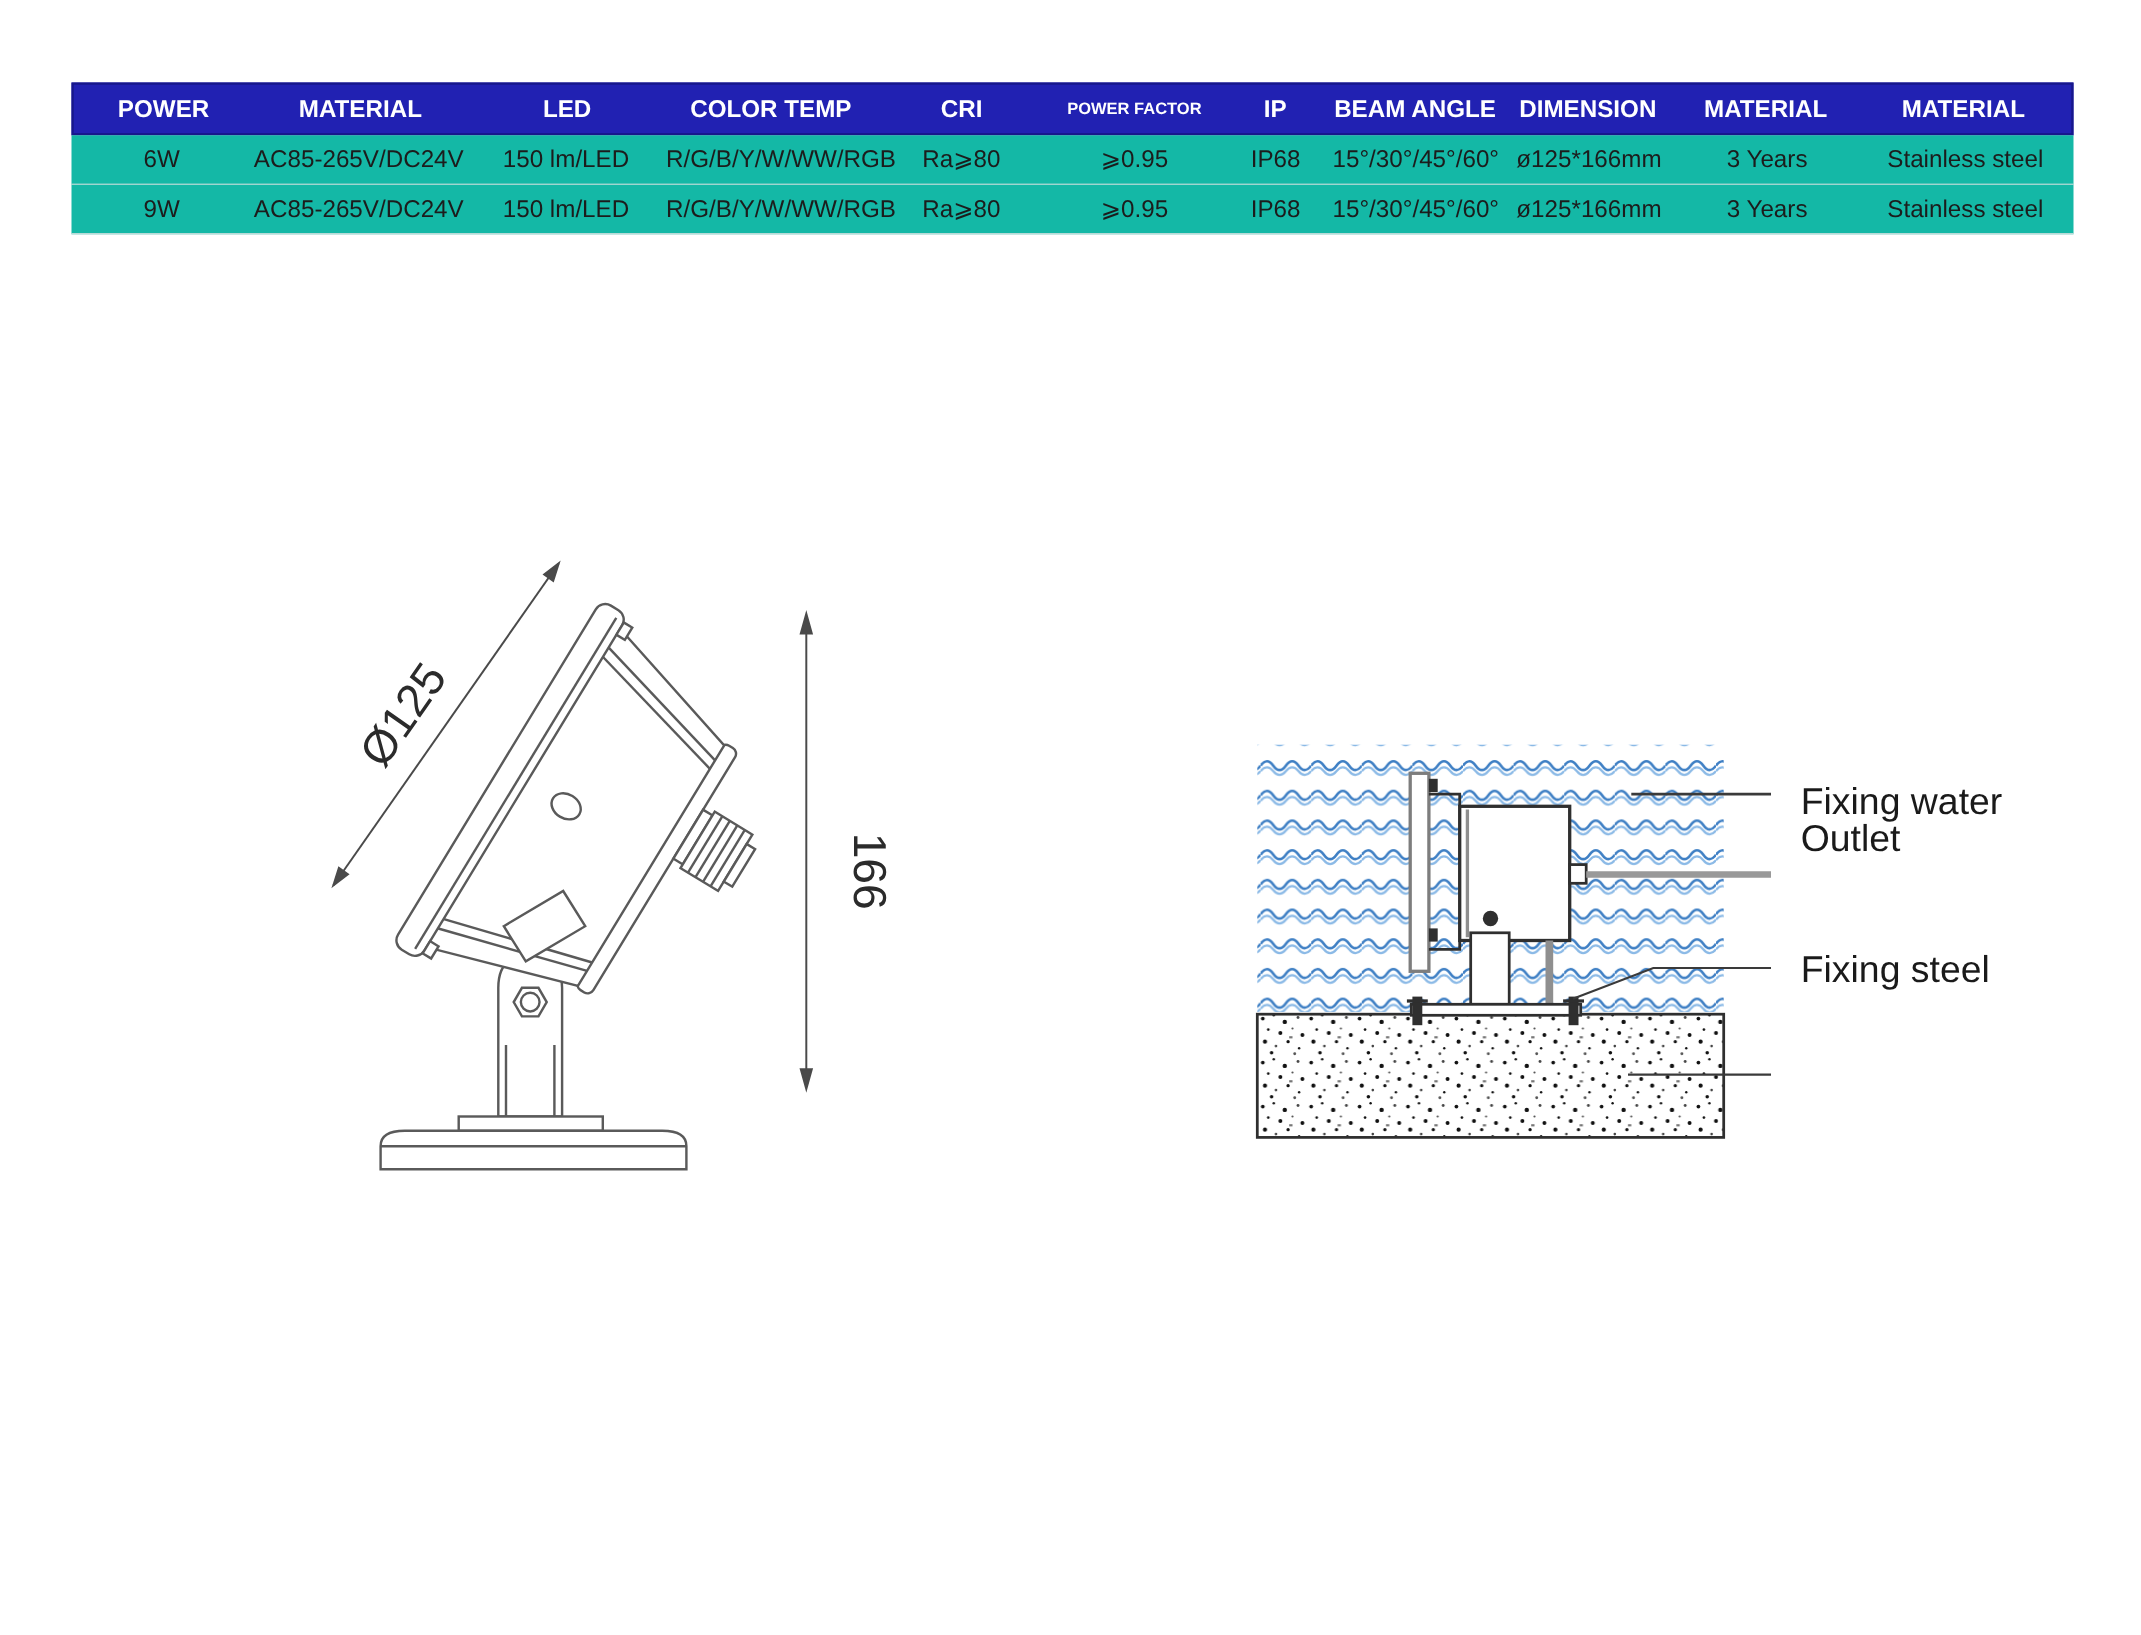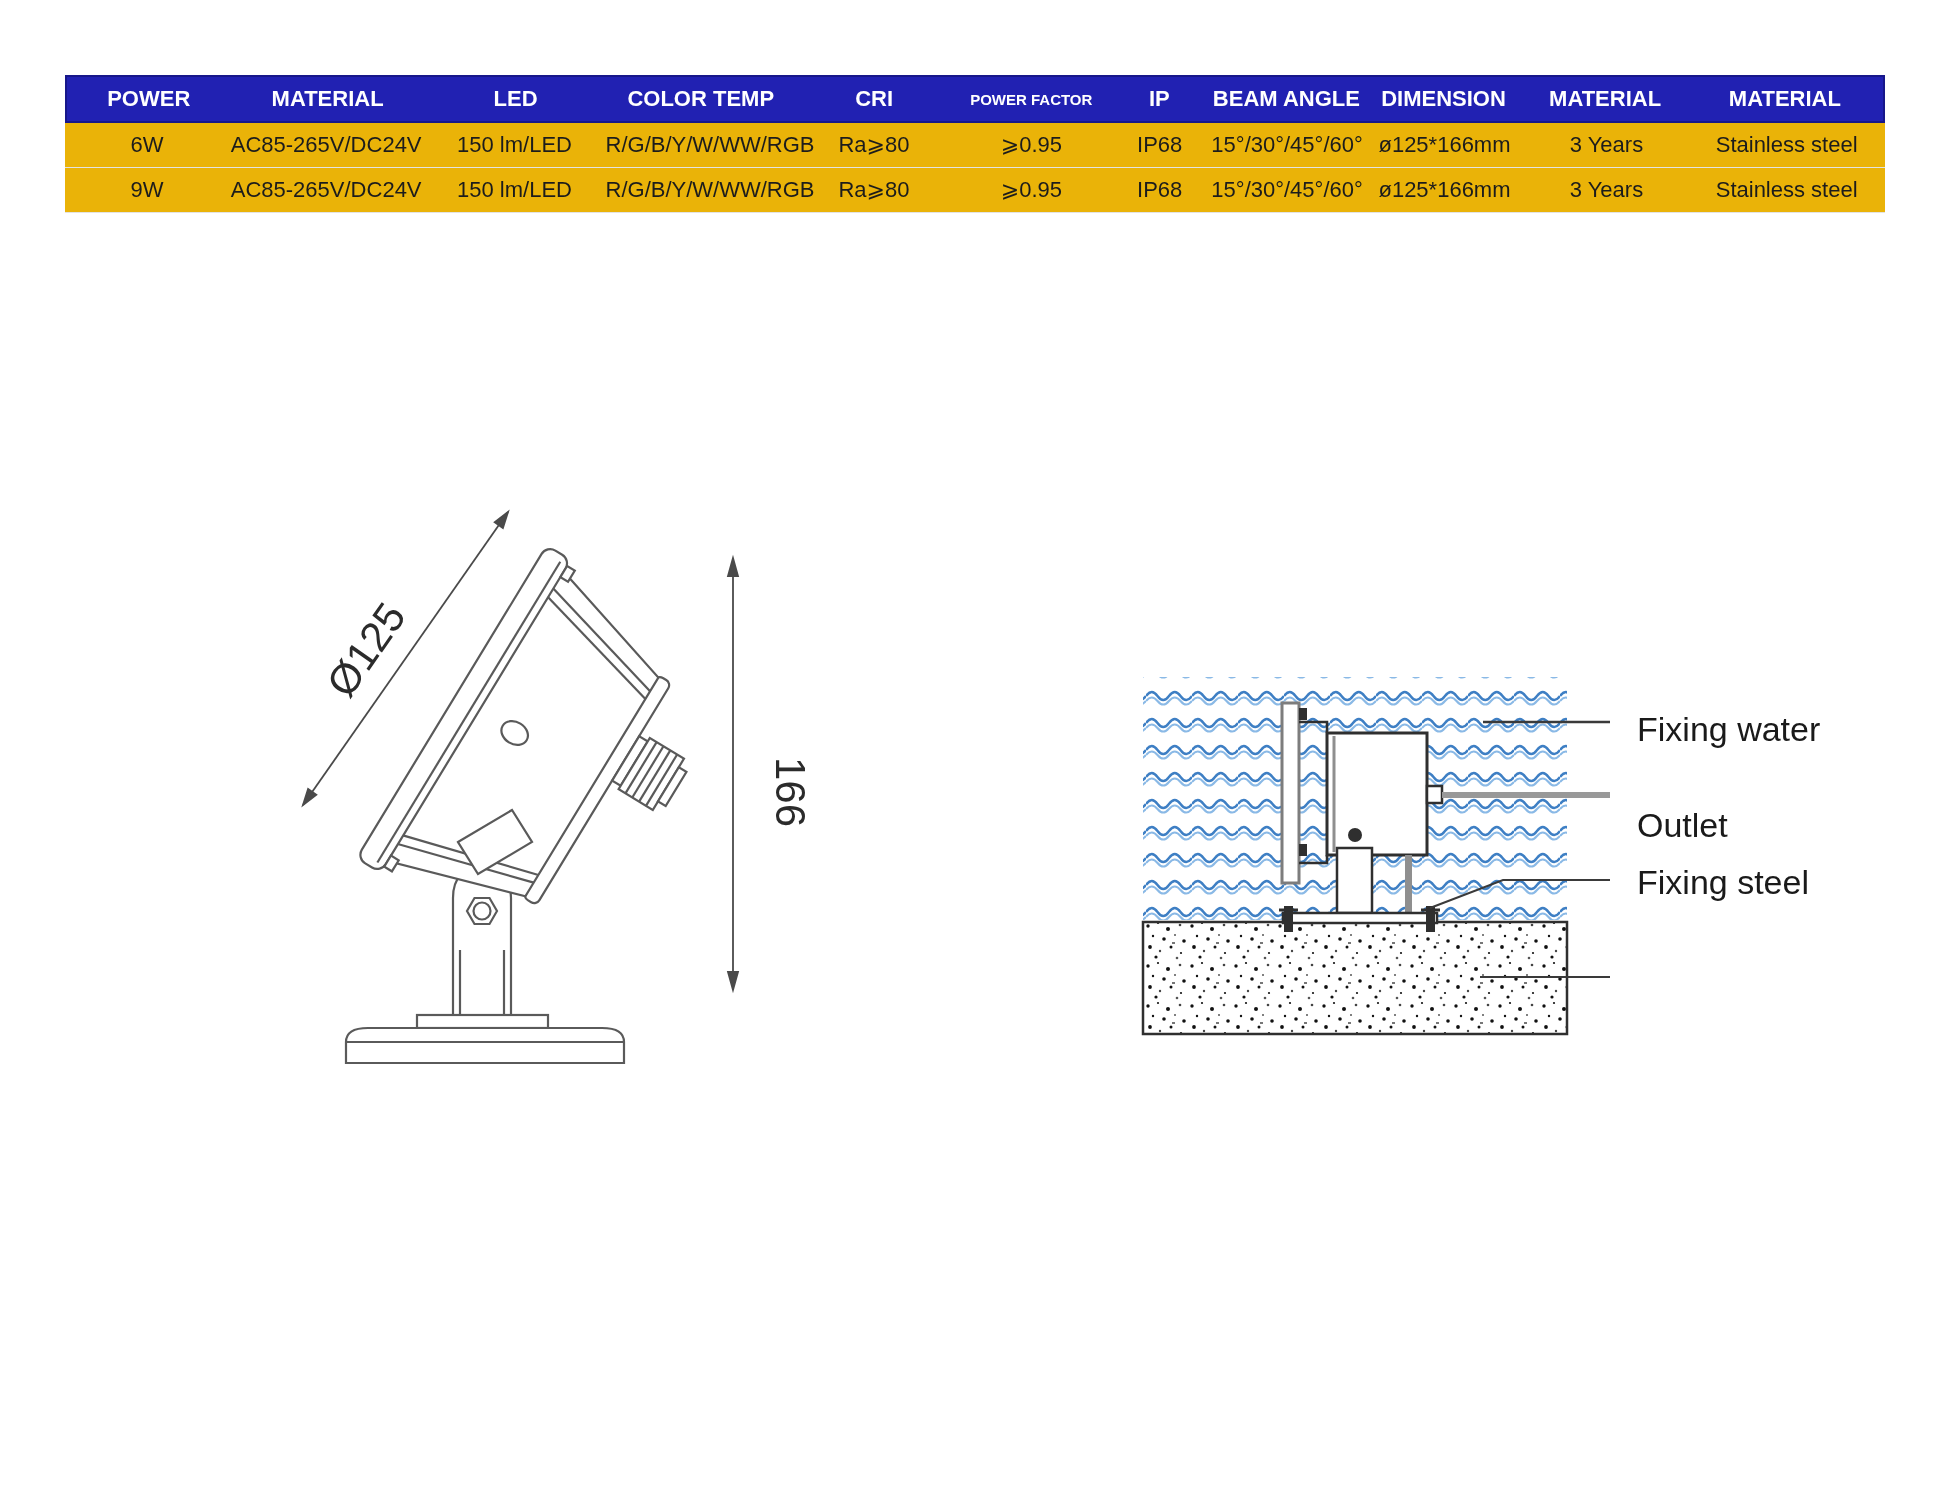--- a/index.html
+++ b/index.html
@@ -4,35 +4,35 @@
 <style>
   html,body{margin:0;padding:0;background:#ffffff;}
   .canvas{position:relative;width:1946px;height:1486px;background:#ffffff;overflow:hidden;
           font-family:"Liberation Sans",sans-serif;border-radius:17px;}
 
   
   .spec-table{position:absolute;left:65px;top:75px;width:1820px;}
   .thead{display:flex;align-items:center;height:48px;background:#2121b2;
          border:2px solid #17178a;box-sizing:border-box;}
   .th{color:#ffffff;font-weight:bold;font-size:22px;text-align:center;white-space:nowrap;}
-  .trow{display:flex;align-items:center;height:44px;border-bottom:1px solid #e3e3e3;background:#eab308;}
+  .trow{display:flex;align-items:center;height:44px;border-bottom:1px solid #e3e3e3;background:#14b8a6;}
   .td{font-size:22px;color:#1c1c1c;text-align:center;white-space:nowrap;}
   .c0{width:9.0%}.c1{width:10.7%}.c2{width:10.0%}.c3{width:10.4%}.c4{width:8.7%}
   .c5{width:8.6%}.c6{width:5.5%}.c7{width:8.5%}.c8{width:8.8%}.c9{width:9.0%}.c10{width:10.8%}
   .condensed{font-size:15px;}
 
   
   .tech-drawing{position:absolute;left:260px;top:390px;width:560px;height:760px;}
   .install-svg{position:absolute;left:1100px;top:600px;width:846px;height:460px;}
 
   .install-title{position:absolute;left:1135px;top:612px;font-size:40px;color:#111111;
                  letter-spacing:0.5px;}
   .diagram-label{position:absolute;font-size:34px;color:#1a1a1a;white-space:nowrap;}
   .lbl-underwater{left:1637px;top:710px;}
-  .lbl-outlet{left:1637px;top:806px;text-align:center;}
+  .lbl-outlet{left:1637px;top:744px;text-align:center;}
   .lbl-fixingbolt{left:1637px;top:863px;}
 </style>
 </head>
 <body>
 
 <div class="canvas">
 
   <div class="spec-table">
     <div class="thead">
       <div class="th c0">POWER</div>

